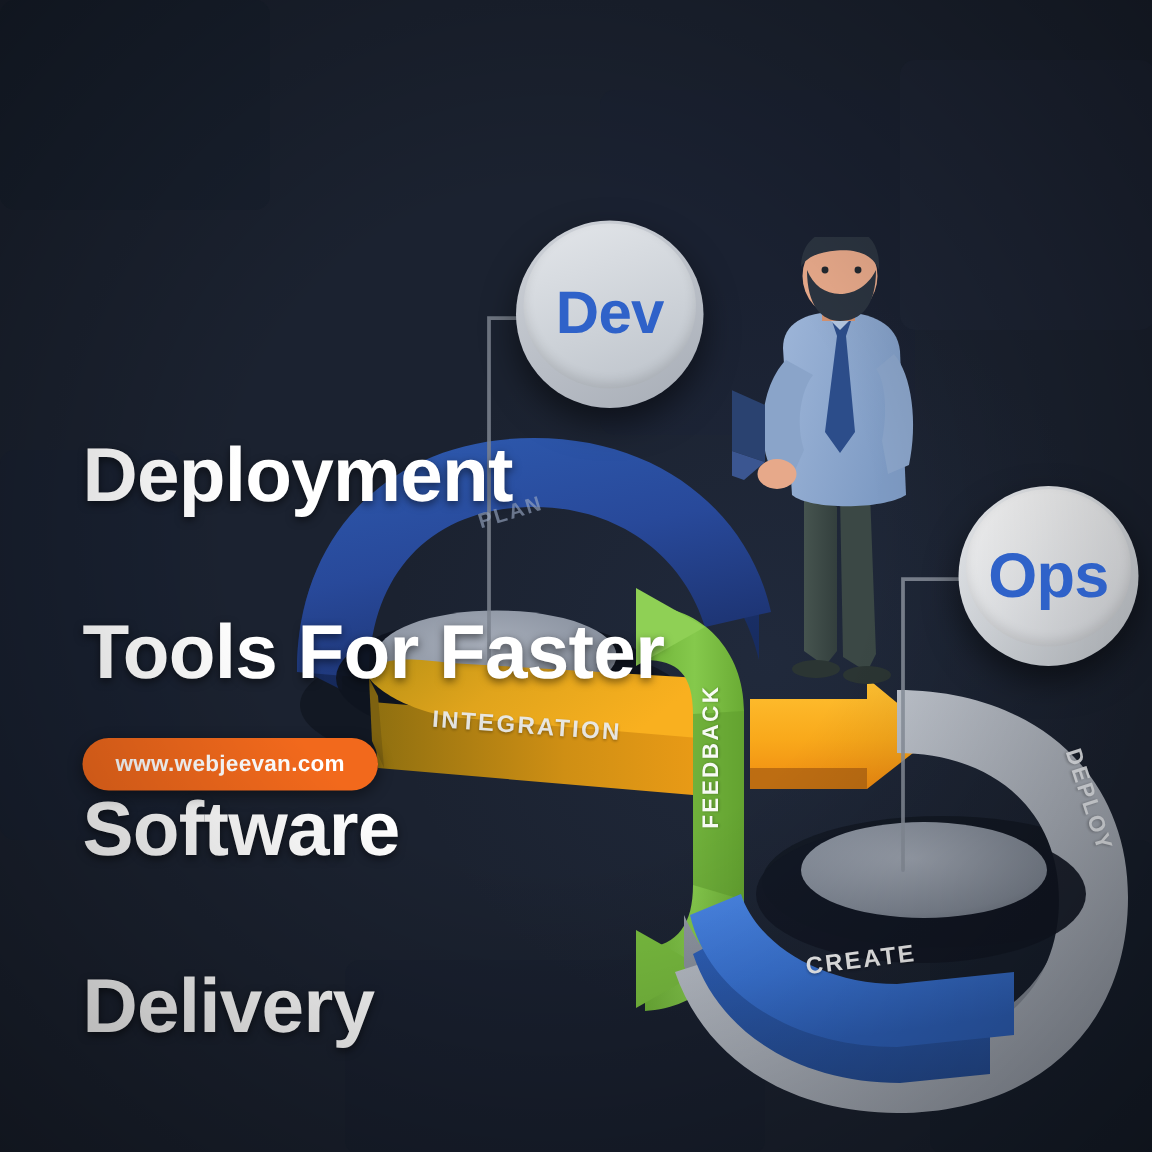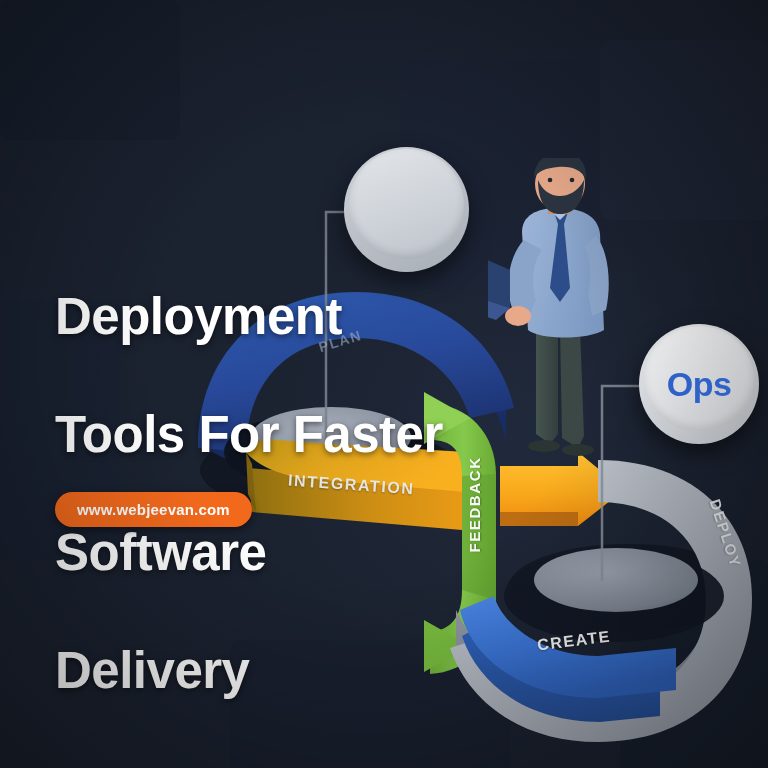--- a/index.html
+++ b/index.html
@@ -84,21 +84,21 @@
   #chip-ops{
     left:639px;top:324px;width:120px;height:120px;
     background:linear-gradient(150deg,#f1f3f6 0%,#dfe3e8 55%,#cfd4da 100%);
     box-shadow:0 10px 22px rgba(0,0,0,.5);
   }
   #chip-ops .chip-inner{
     left:5px;top:2px;width:110px;height:105px;
     background:linear-gradient(160deg,#ffffff 0%,#f2f4f7 60%,#e6e9ee 100%);
     box-shadow:inset 0 -4px 8px rgba(0,0,0,.10);
   }
-  #chip-ops .chip-label{font-size:34px;}
+  #chip-ops .chip-label{font-size:42px;}
 
   
   .band-label{
     position:absolute;font-weight:bold;color:#ffffff;
     letter-spacing:1.6px;white-space:nowrap;pointer-events:none;
   }
   #lbl-plan{
     left:318px;top:333px;font-size:14px;color:#9aa9c4;opacity:.62;
     transform:rotate(-17deg);
   }
@@ -344,20 +344,21 @@
   </svg>
 
   <div class="band-label" id="lbl-plan">PLAN</div>
   <div class="band-label" id="lbl-integration">INTEGRATION</div>
   <div class="band-label" id="lbl-feedback">FEEDBACK</div>
   <div class="band-label" id="lbl-deploy">DEPLOY</div>
   <div class="band-label" id="lbl-create">CREATE</div>
 
   <div class="chip" id="chip-dev">
     <div class="chip-inner"></div>
+    <span class="chip-label">Dev</span>
   </div>
 
   <div class="chip" id="chip-ops">
     <div class="chip-inner"></div>
     <span class="chip-label">Ops</span>
   </div>
 
   <div id="headline">
     <span class="hl-line">Deployment</span>
     <span class="hl-line">Tools For Faster</span>

